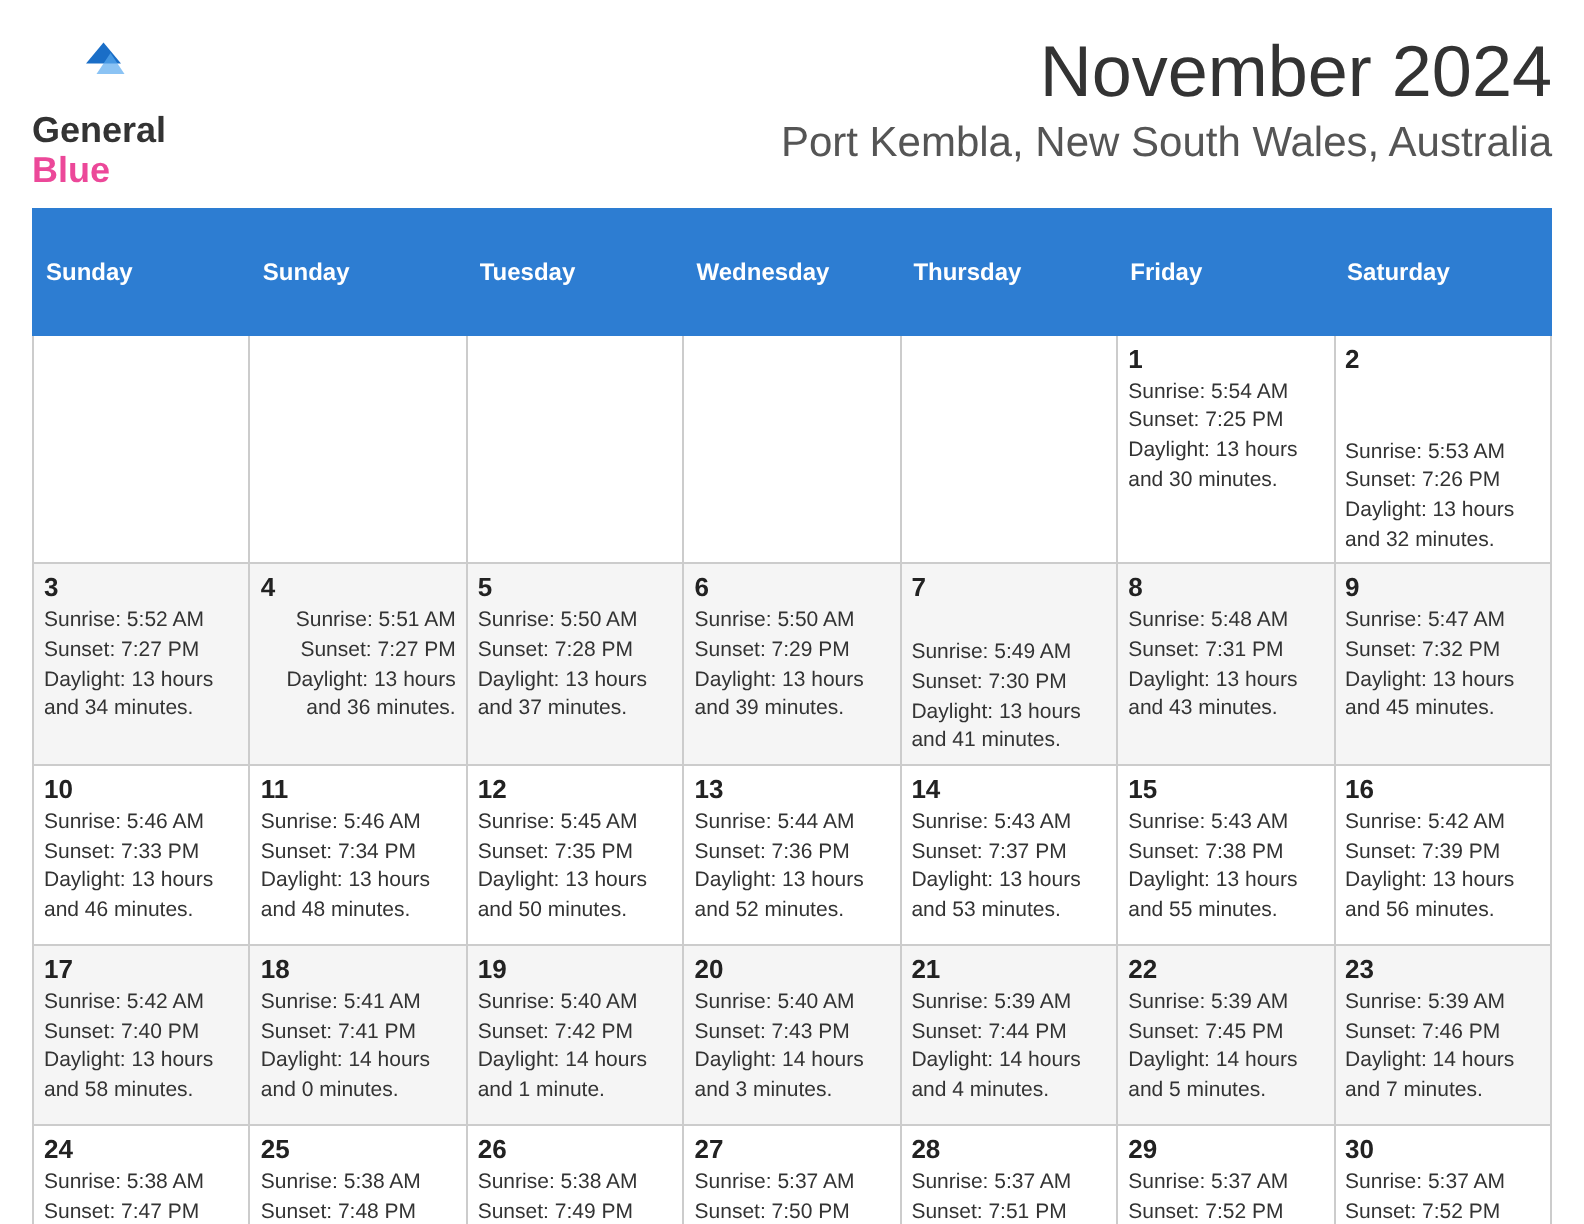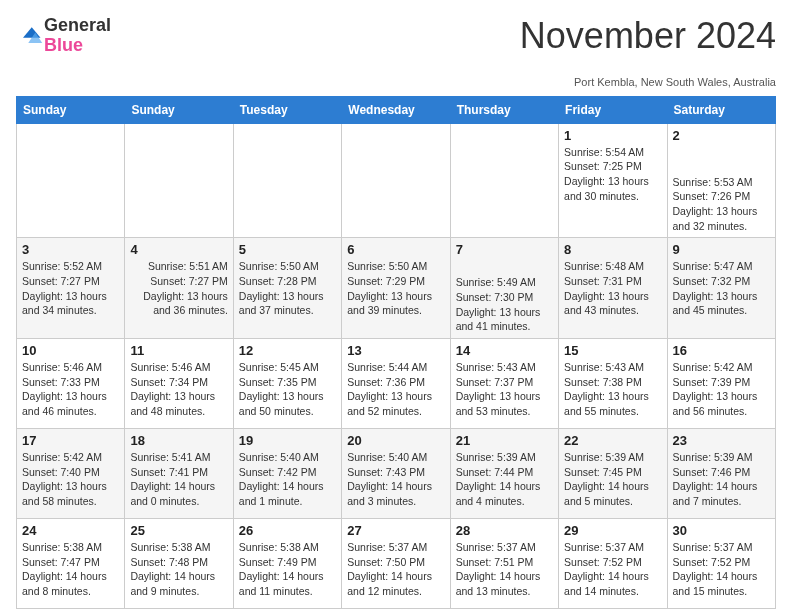--- a/index.html
+++ b/index.html
@@ -12,21 +12,22 @@
     }
     .header-area {
       display: flex;
       align-items: flex-start;
       justify-content: space-between;
       margin-bottom: 8px;
     }
     .logo {
       display: flex;
       align-items: center;
-      gap: 0;
+      gap: 12px;
+      flex-direction: column;
     }
     .logo-text {
       font-size: 18px;
       font-weight: bold;
       line-height: 1.1;
     }
     .logo-general { color: #333; }
     .logo-blue { color: #ec4899; }
     .logo-icon {
       width: 28px;
@@ -35,34 +36,34 @@
     .title-area {
       text-align: right;
     }
     .month-title {
       font-size: 36px;
       font-weight: normal;
       color: #333;
       line-height: 1.1;
     }
     .location-title {
-      font-size: 11px;
+      font-size: 21px;
       color: #555;
-      margin-top: 20px;
+      margin-top: 4px;
     }
     .calendar-table {
       width: 100%;
       border-collapse: collapse;
       font-size: 11px;
     }
     .calendar-table th {
       background: #2d7dd2;
       color: #fff;
       text-align: left;
-      padding: 6px 6px;
+      padding: 24px 6px;
       font-size: 12px;
       font-weight: 600;
       border: 1px solid #2d7dd2;
     }
     .calendar-table td {
       border: 1px solid #ccc;
       vertical-align: top;
       padding: 4px 5px;
       width: calc(100% / 7);
       height: 90px;

